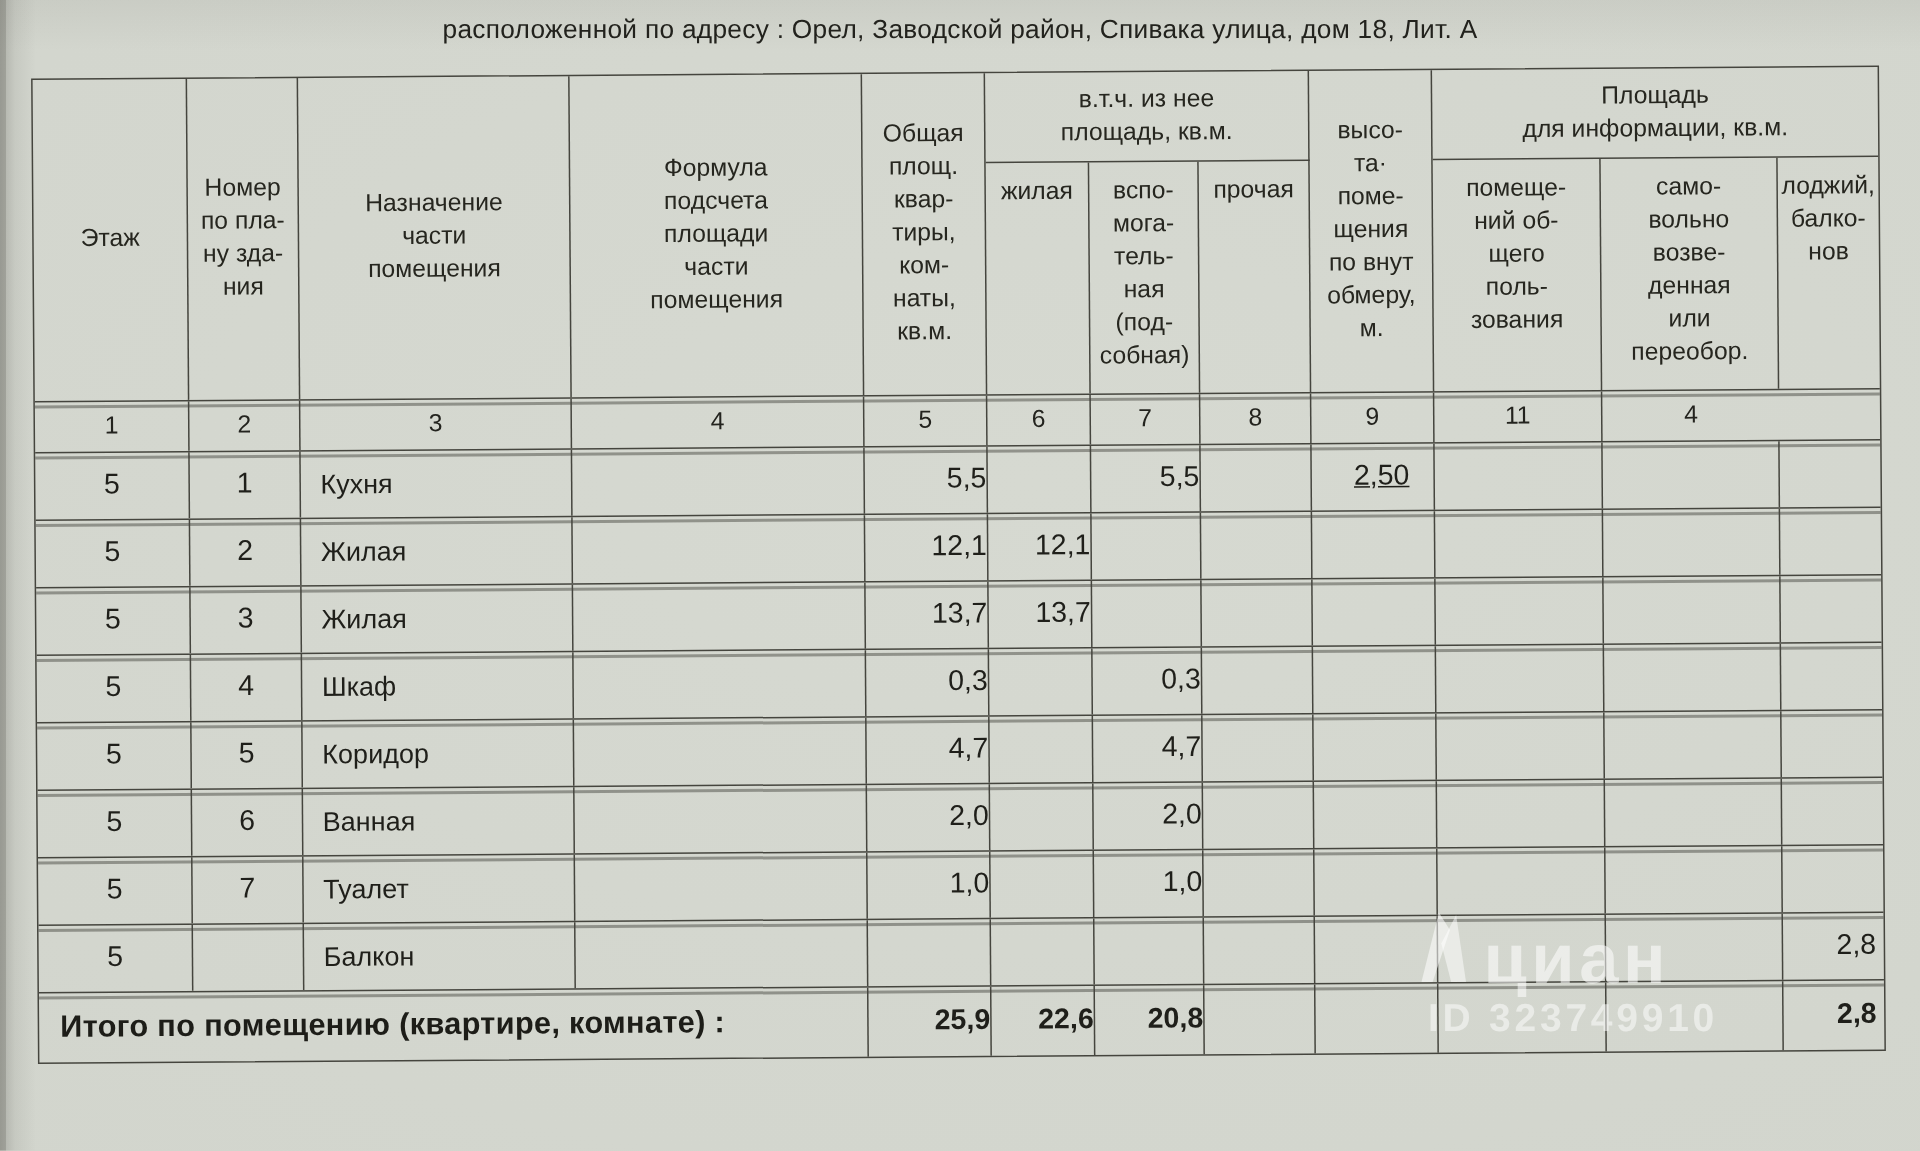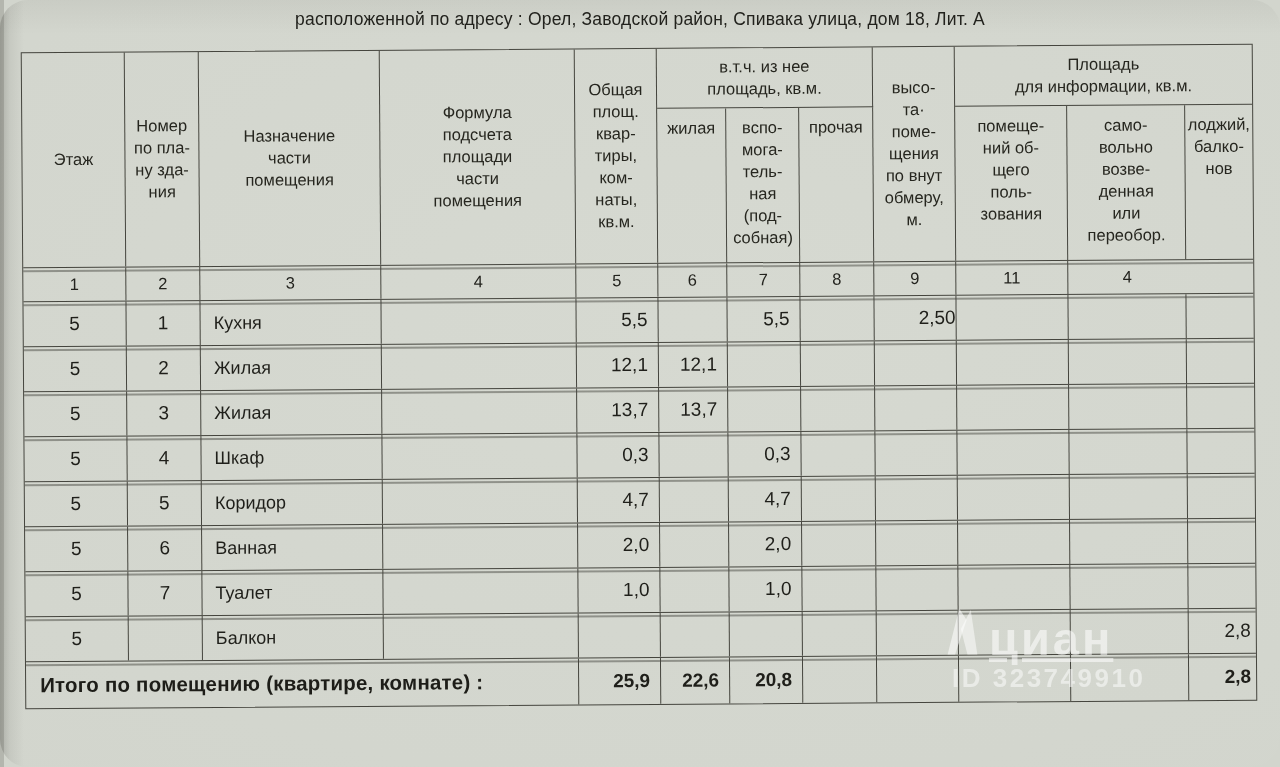--- a/index.html
+++ b/index.html
@@ -7,21 +7,20 @@
     width:1280px;height:767px;overflow:hidden;
     font-family:"Liberation Sans","DejaVu Sans",sans-serif;
     background:var(--paper,#d2d5cd);
   }
   .paper{
     position:relative;width:1280px;height:767px;
     background:
       linear-gradient(90deg, rgba(110,110,104,.38) 0px, rgba(110,110,104,.12) 10px, rgba(110,110,104,0) 24px),
       linear-gradient(180deg, rgba(120,120,112,.10) 0px, rgba(120,120,112,0) 34px),
       radial-gradient(140% 130% at 54% 42%, #d6d9d1 0%, #d2d5cd 62%, #c8ccc4 100%);
-    border-radius: 28px;
   }
   .edge-left{position:absolute;left:0;top:0;width:4px;height:100%;background:rgba(90,90,85,.25);}
   .title{
     position:absolute;top:9px;left:0;width:100%;
     text-align:center;font-size:17.5px;color:#22221d;letter-spacing:.2px;
   }
   
   .table{
     position:absolute;left:23px;top:48px;width:1230px;box-sizing:content-box;
     border:1.7px solid var(--line,#45453e);
@@ -64,32 +63,32 @@
   .trow{height:45px;border-bottom:1.4px solid var(--line,#45453e);}
   .total{height:46px;}
   .cell{
     border-right:1.4px solid var(--line,#45453e);
     display:flex;align-items:center;box-sizing:border-box;
     font-size:19px;color:var(--text,#1f1f1a);
   }
   .cell.last{border-right:none;}
   .c-ctr{justify-content:center;}
   .c-name{justify-content:flex-start;padding-left:13px;font-size:18px;}
-  .c-num{justify-content:flex-end;padding-right:10px;}
-  .c-num9{justify-content:flex-end;padding-right:0;}
+  .c-num{justify-content:flex-end;}
+  .c-num9{justify-content:flex-end;padding-right:16px;text-decoration:underline;}
   .c-num12{justify-content:flex-end;padding-right:5px;padding-left:48px;}
   .c-empty{}
   .total .cell{font-weight:700;}
   .total-label{
     grid-column:1/5;justify-content:flex-start;padding-left:14px;
     font-size:20.5px;font-weight:400;letter-spacing:.2px;color:#1d1d18;
   }
   
   .watermark{position:absolute;left:946px;top:603px;z-index:6;color:rgba(255,255,255,.55);}
-  .wm-top{display:flex;align-items:flex-end;gap:10px;text-decoration:underline;}
+  .wm-top{display:flex;align-items:flex-end;gap:10px;}
   .wm-logo{width:33px;height:57px;flex:0 0 auto;}
   .wm-name{font-size:47px;font-weight:700;line-height:.92;letter-spacing:3px;}
   .wm-id{font-size:26px;font-weight:700;letter-spacing:2.5px;margin:3px 0 0 6px;color:rgba(255,255,255,.5);white-space:nowrap;}
 </style>
 </head>
 <body>
 
 <div class="paper">
   <div class="edge-left"></div>
 

